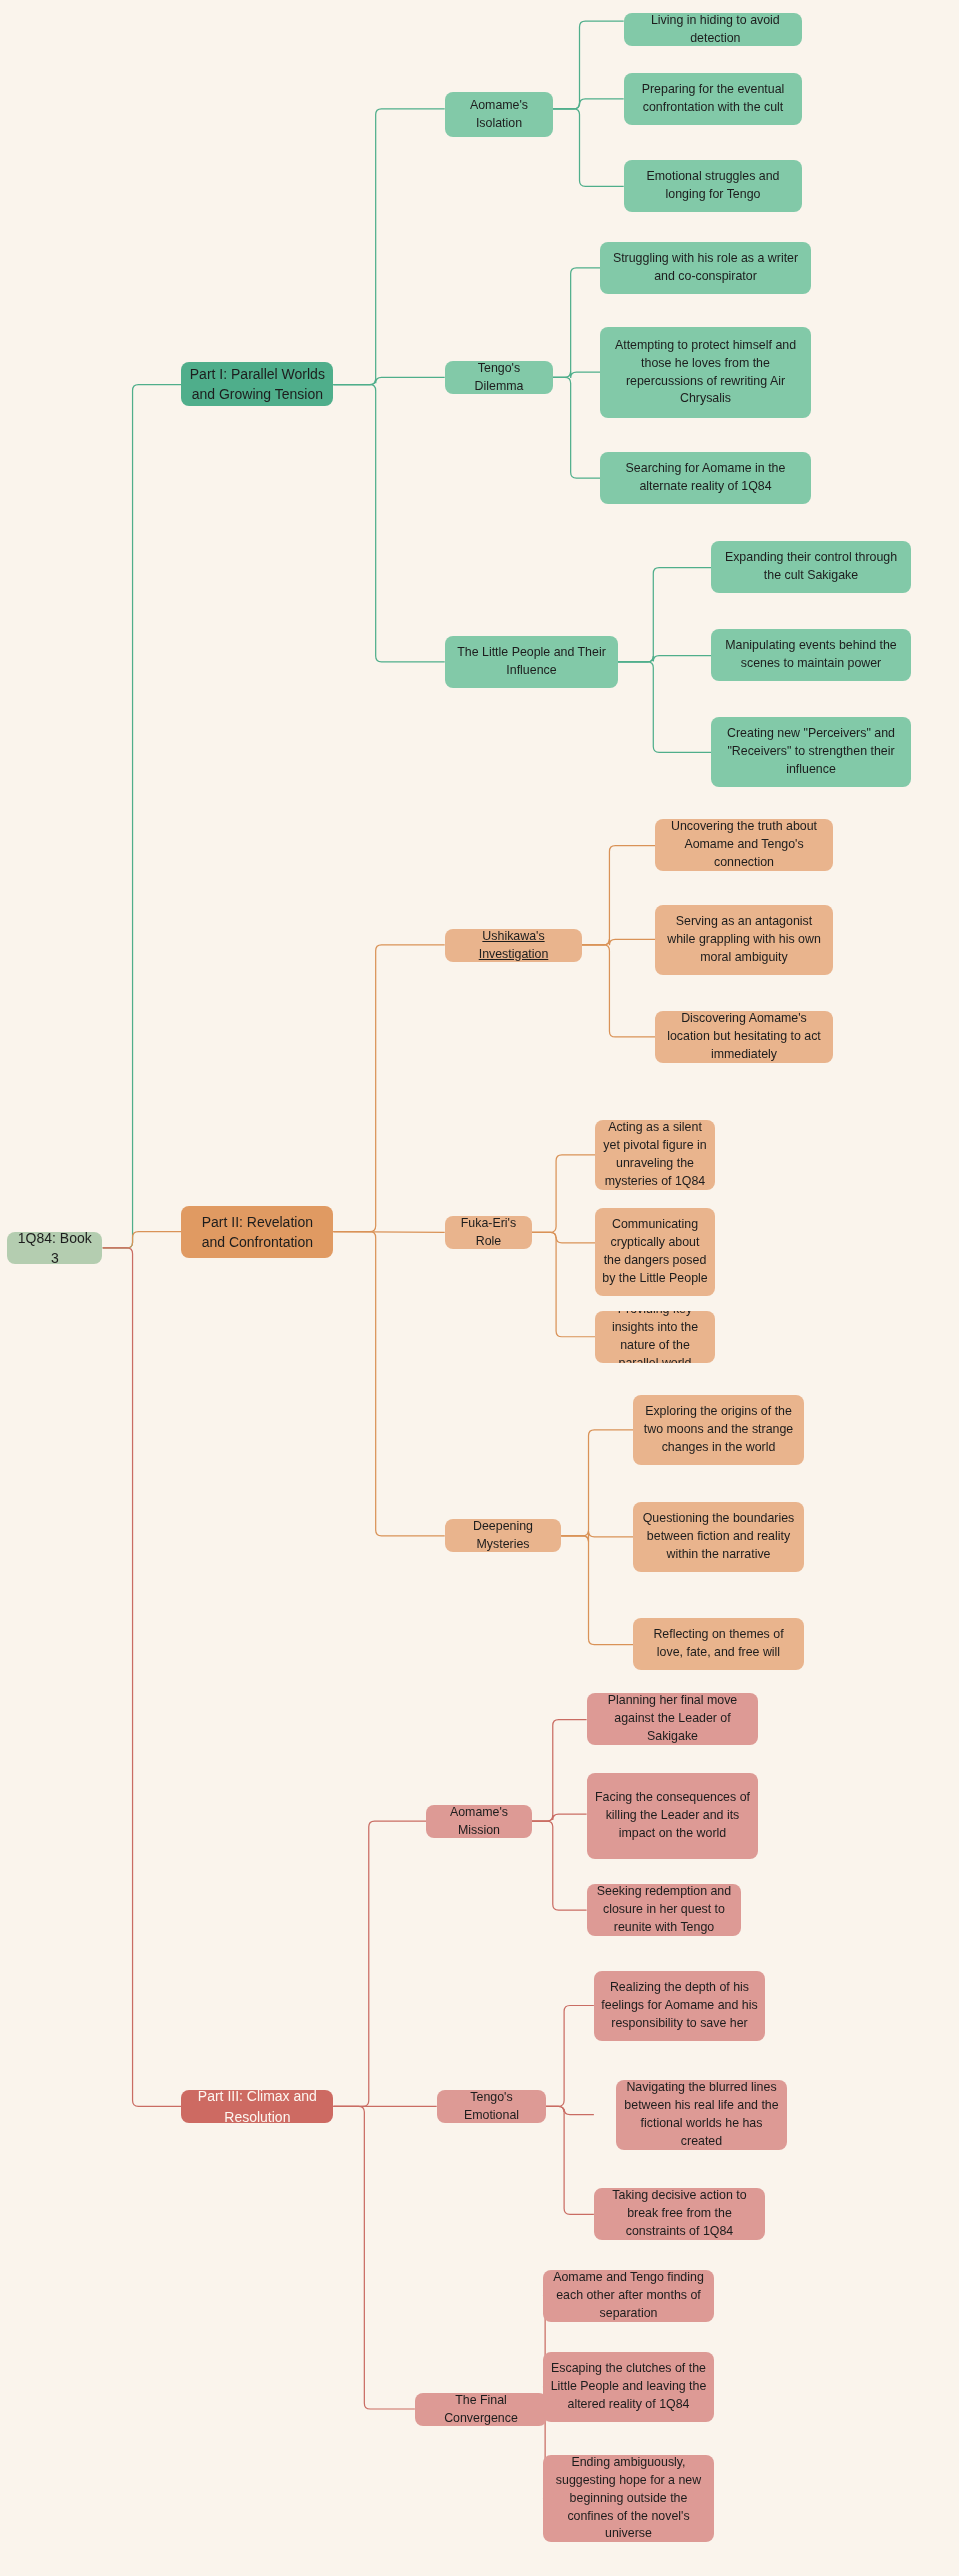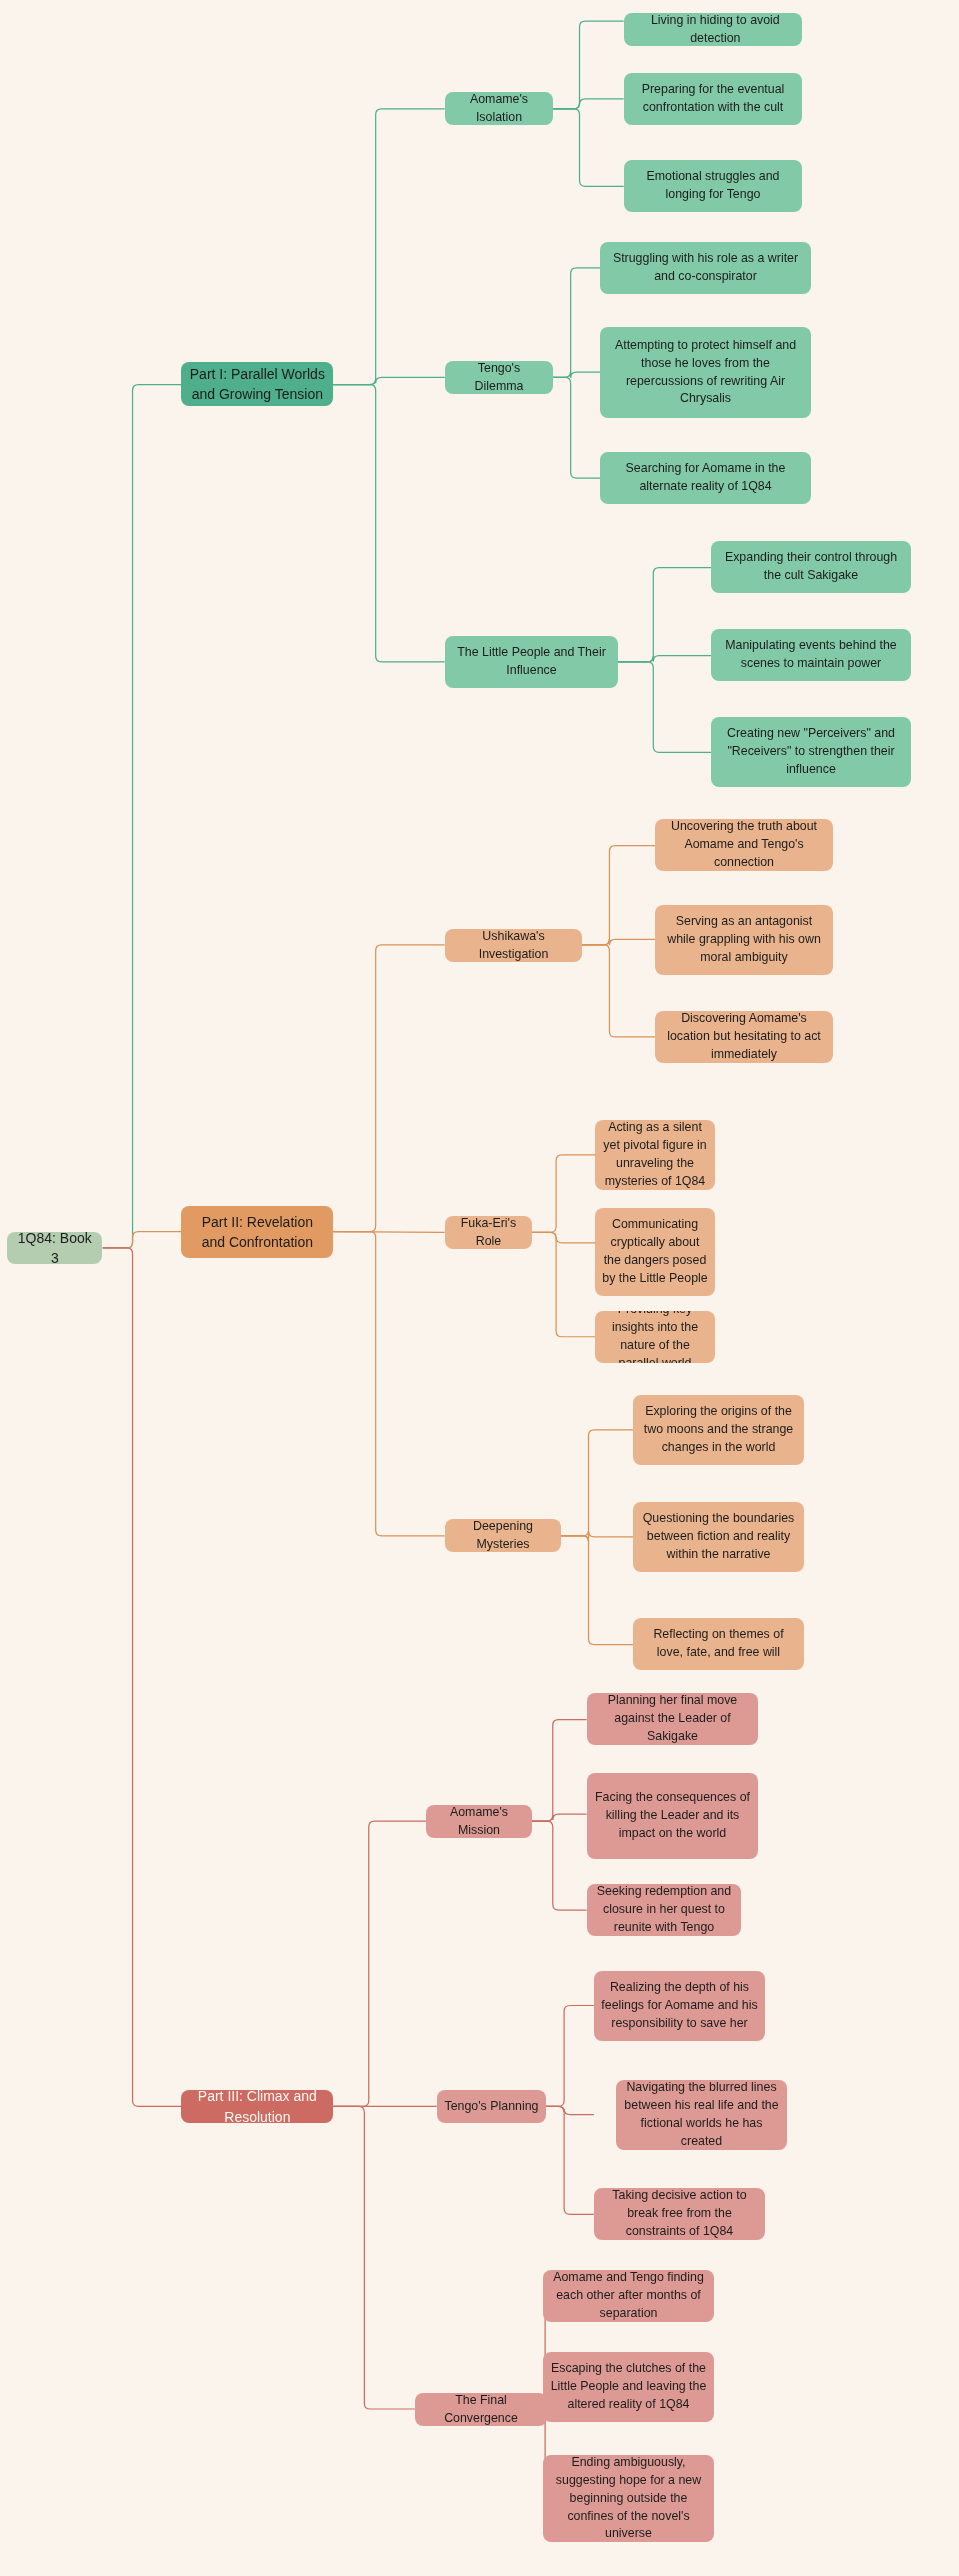--- a/index.html
+++ b/index.html
@@ -108,51 +108,51 @@
       <path d="M 750 2894.5 L 767.08 2894.5 Q 775.08 2894.5 775.08 2902.5 L 775.08 2898 Q 775.08 2906 783.08 2906 L 816 2906" fill="none" stroke="#c96c63" stroke-width="1.7"></path>
       <path d="M 750 2894.5 L 767.08 2894.5 Q 775.08 2894.5 775.08 2902.5 L 775.08 3035 Q 775.08 3043 783.08 3043 L 816 3043" fill="none" stroke="#c96c63" stroke-width="1.7"></path>
       <path d="M 458 2894.5 L 492.56 2894.5 Q 500.56 2894.5 500.56 2902.5 L 500.56 3302.5 Q 500.56 3310.5 508.56 3310.5 L 570 3310.5" fill="none" stroke="#c96c63" stroke-width="1.7"></path>
       <path d="M 735 3310.5 L 741 3310.5 Q 749 3310.5 749 3302.5 L 749 3163 Q 749 3155 757 3155 L 746 3155" fill="none" stroke="#c96c63" stroke-width="1.7"></path>
       <path d="M 735 3310.5 L 741 3310.5 Q 749 3310.5 749 3302.5 L 749 3288 Q 749 3280 757 3280 L 746 3280" fill="none" stroke="#c96c63" stroke-width="1.7"></path>
       <path d="M 735 3310.5 L 741 3310.5 Q 749 3310.5 749 3318.5 L 749 3426 Q 749 3434 757 3434 L 746 3434" fill="none" stroke="#c96c63" stroke-width="1.7"></path>
     </svg>
   <div id="nodes">
       <div class="node node-root" style="left: 7.3px; top: 1232px; width: 95px; height: 32px;">1Q84: Book 3</div>
       <div class="node node-l1 green" style="left: 181px; top: 362px; width: 152px; height: 44px;">Part I: Parallel Worlds and Growing Tension</div>
-      <div class="node node-l2 green" style="left: 445px; top: 92px; width: 108px; height: 33px;">Aomame's Isolation</div>
+      <div class="node node-l2 green" style="left: 445px; top: 92px; width: 108px; height: 45px;">Aomame's Isolation</div>
       <div class="node node-l3 green" style="left: 624px; top: 13px; width: 178px; height: 33px; padding-left: 12px;">Living in hiding to avoid detection</div>
       <div class="node node-l3 green" style="left: 624px; top: 73px; width: 178px; height: 52px;">Preparing for the eventual confrontation with the cult</div>
       <div class="node node-l3 green" style="left: 624px; top: 160px; width: 178px; height: 52px;">Emotional struggles and longing for Tengo</div>
       <div class="node node-l2 green" style="left: 445px; top: 361px; width: 108px; height: 33px;">Tengo's Dilemma</div>
       <div class="node node-l3 green" style="left: 600px; top: 242px; width: 211px; height: 52px;">Struggling with his role as a writer and co-conspirator</div>
       <div class="node node-l3 green" style="left: 600px; top: 327px; width: 211px; height: 91px;">Attempting to protect himself and those he loves from the repercussions of rewriting Air Chrysalis</div>
       <div class="node node-l3 green" style="left: 600px; top: 452px; width: 211px; height: 52px;">Searching for Aomame in the alternate reality of 1Q84</div>
       <div class="node node-l2 green" style="left: 445px; top: 636px; width: 173px; height: 52px;">The Little People and Their Influence</div>
       <div class="node node-l3 green" style="left: 711px; top: 541px; width: 200px; height: 52px;">Expanding their control through the cult Sakigake</div>
       <div class="node node-l3 green" style="left: 711px; top: 629px; width: 200px; height: 52px;">Manipulating events behind the scenes to maintain power</div>
       <div class="node node-l3 green" style="left: 711px; top: 717px; width: 200px; height: 70px;">Creating new "Perceivers" and "Receivers" to strengthen their influence</div>
       <div class="node node-l1 orange" style="left: 181px; top: 1206px; width: 152px; height: 52px;">Part II: Revelation and Confrontation</div>
-      <div class="node node-l2 orange" style="left: 445px; top: 929px; width: 137px; height: 33px;">Ushikawa's Investigation</div>
+      <div class="node node-l2 orange" style="left: 445px; top: 929px; width: 137px; height: 33px; text-decoration: underline;">Ushikawa's Investigation</div>
       <div class="node node-l3 orange" style="left: 655px; top: 819px; width: 178px; height: 52px;">Uncovering the truth about Aomame and Tengo's connection</div>
       <div class="node node-l3 orange" style="left: 655px; top: 905px; width: 178px; height: 70px;">Serving as an antagonist while grappling with his own moral ambiguity</div>
       <div class="node node-l3 orange" style="left: 655px; top: 1011px; width: 178px; height: 52px;">Discovering Aomame's location but hesitating to act immediately</div>
       <div class="node node-l2 orange" style="left: 445px; top: 1216px; width: 87px; height: 33px;">Fuka-Eri's Role</div>
       <div class="node node-l3 orange" style="left: 595px; top: 1120px; width: 120px; height: 70px;">Acting as a silent yet pivotal figure in unraveling the mysteries of 1Q84</div>
       <div class="node node-l3 orange" style="left: 595px; top: 1208px; width: 120px; height: 88px;">Communicating cryptically about the dangers posed by the Little People</div>
       <div class="node node-l3 orange" style="left: 595px; top: 1311px; width: 120px; height: 52px;">Providing key insights into the nature of the parallel world</div>
       <div class="node node-l2 orange" style="left: 445px; top: 1519px; width: 116px; height: 33px;">Deepening Mysteries</div>
       <div class="node node-l3 orange" style="left: 633px; top: 1395px; width: 171px; height: 70px;">Exploring the origins of the two moons and the strange changes in the world</div>
       <div class="node node-l3 orange" style="left: 633px; top: 1502px; width: 171px; height: 70px;">Questioning the boundaries between fiction and reality within the narrative</div>
       <div class="node node-l3 orange" style="left: 633px; top: 1618px; width: 171px; height: 52px;">Reflecting on themes of love, fate, and free will</div>
       <div class="node node-l1 red" style="left: 181px; top: 2090px; width: 152px; height: 33px;">Part III: Climax and Resolution</div>
       <div class="node node-l2 red" style="left: 426px; top: 1805px; width: 106px; height: 33px;">Aomame's Mission</div>
       <div class="node node-l3 red" style="left: 587px; top: 1693px; width: 171px; height: 52px;">Planning her final move against the Leader of Sakigake</div>
       <div class="node node-l3 red" style="left: 587px; top: 1773px; width: 171px; height: 86px;">Facing the consequences of killing the Leader and its impact on the world</div>
       <div class="node node-l3 red" style="left: 587px; top: 1884px; width: 154px; height: 52px;">Seeking redemption and closure in her quest to reunite with Tengo</div>
-      <div class="node node-l2 red" style="left: 437px; top: 2090px; width: 109px; height: 33px;">Tengo's Planning</div>
+      <div class="node node-l2 red" style="left: 437px; top: 2090px; width: 109px; height: 33px;">Tengo's Emotional</div>
       <div class="node node-l3 red" style="left: 594px; top: 1971px; width: 171px; height: 70px;">Realizing the depth of his feelings for Aomame and his responsibility to save her</div>
       <div class="node node-l3 red" style="left: 616px; top: 2080px; width: 171px; height: 70px;">Navigating the blurred lines between his real life and the fictional worlds he has created</div>
       <div class="node node-l3 red" style="left: 594px; top: 2188px; width: 171px; height: 52px;">Taking decisive action to break free from the constraints of 1Q84</div>
       <div class="node node-l2 red" style="left: 415px; top: 2393px; width: 132px; height: 33px;">The Final Convergence</div>
       <div class="node node-l3 red" style="left: 543px; top: 2270px; width: 171px; height: 52px;">Aomame and Tengo finding each other after months of separation</div>
       <div class="node node-l3 red" style="left: 543px; top: 2352px; width: 171px; height: 70px;">Escaping the clutches of the Little People and leaving the altered reality of 1Q84</div>
       <div class="node node-l3 red" style="left: 543px; top: 2455px; width: 171px; height: 87px;">Ending ambiguously, suggesting hope for a new beginning outside the confines of the novel's universe</div>
     </div>
 </div>
 

